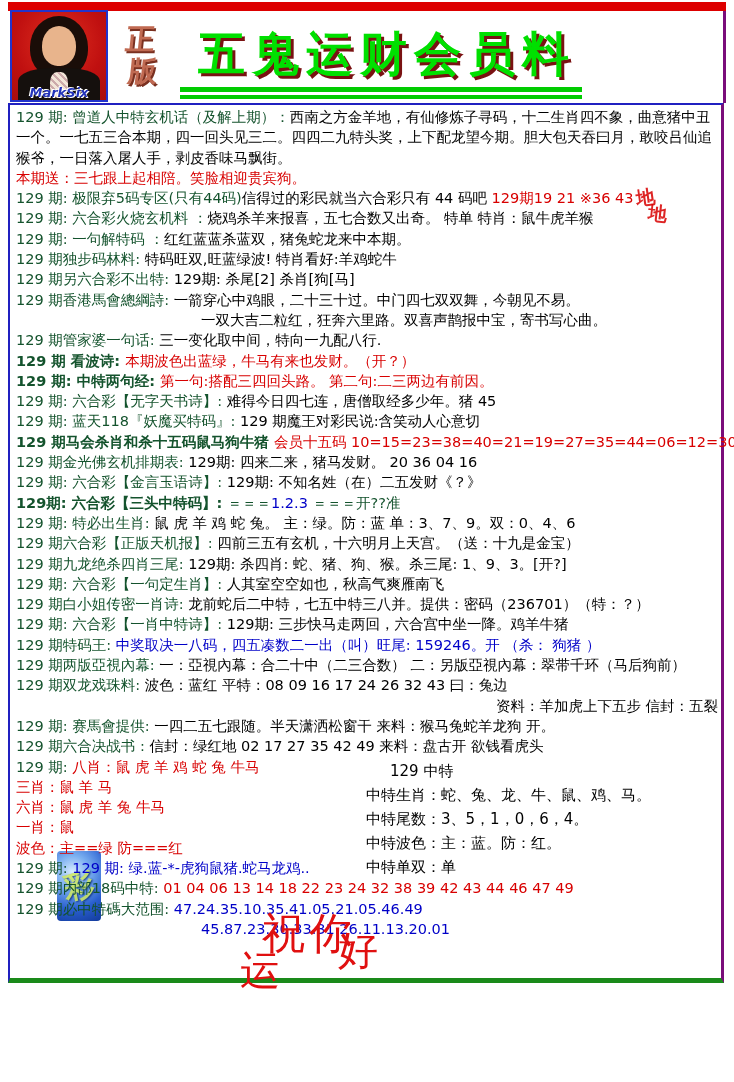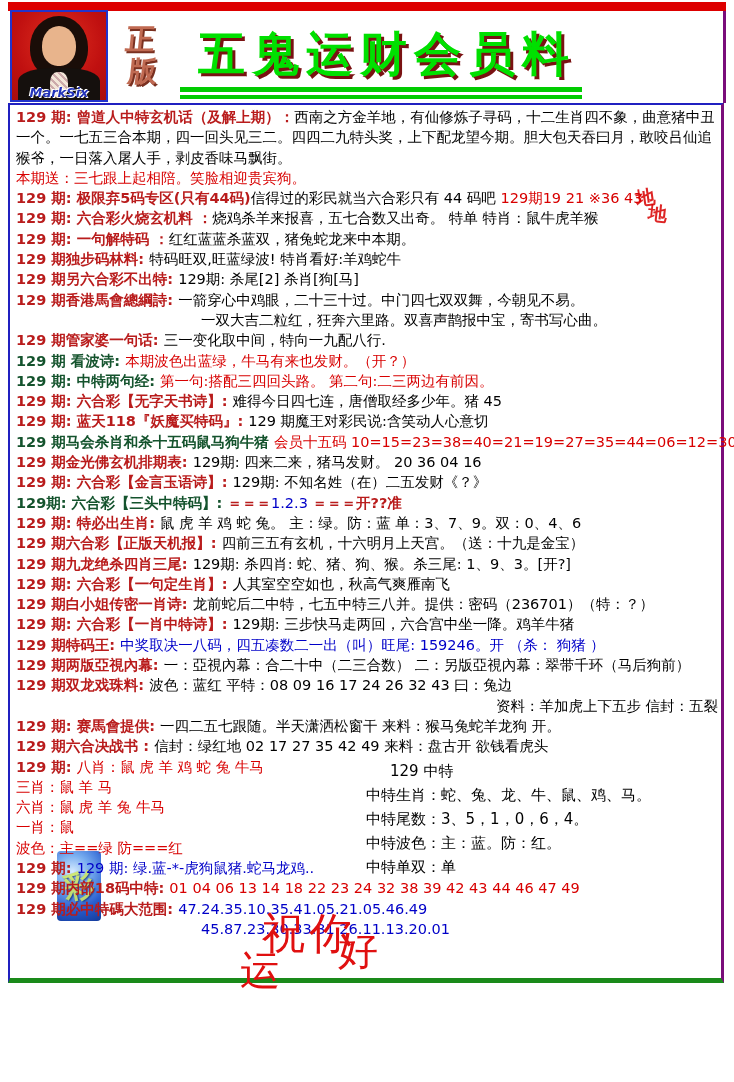--- a/index.html
+++ b/index.html
@@ -29,21 +29,21 @@
   .underline1{position:absolute;left:172px;top:76px;width:402px;height:5px;background:#00cc00;}
   .underline2{position:absolute;left:172px;top:84px;width:402px;height:4px;background:#00cc00;}
   
   .content{position:absolute;left:8px;top:103px;width:716px;height:880px;box-sizing:border-box;
            border-left:2px solid #2020c0;border-top:2px solid #2020c0;
            border-right:3px solid #7a0d7a;border-bottom:5px solid #1a8a1a;
            background:#fff;}
   .lines{position:absolute;left:6px;top:2px;width:702px;z-index:1;}
   .line{min-height:20.3px;line-height:20.3px;font-size:14.5px;white-space:nowrap;}
   .line.wrap{white-space:normal;}
-  .sg-b{color:#b91c1c;font-weight:bold;}
+  .sg-b{color:#14532d;font-weight:normal;}
   .sg-k{color:#000;}
   .sg-r{color:#d80000;text-align:right;}
   .sg-rb{color:#14532d;font-weight:bold;}
   .sg-bl{color:#0000c8;}
   
   .right-panel{position:absolute;left:352px;top:646px;width:356px;z-index:1;font-size:15px;color:#000;margin-top:8px;}
   .right-panel .rp-title{padding-left:28px;line-height:24px;}
   .right-panel .rp-row{line-height:24px;padding-left:4px;white-space:nowrap;}
   
   .ball{position:absolute;left:47px;top:746px;width:44px;height:70px;z-index:0;border-radius:4px;

